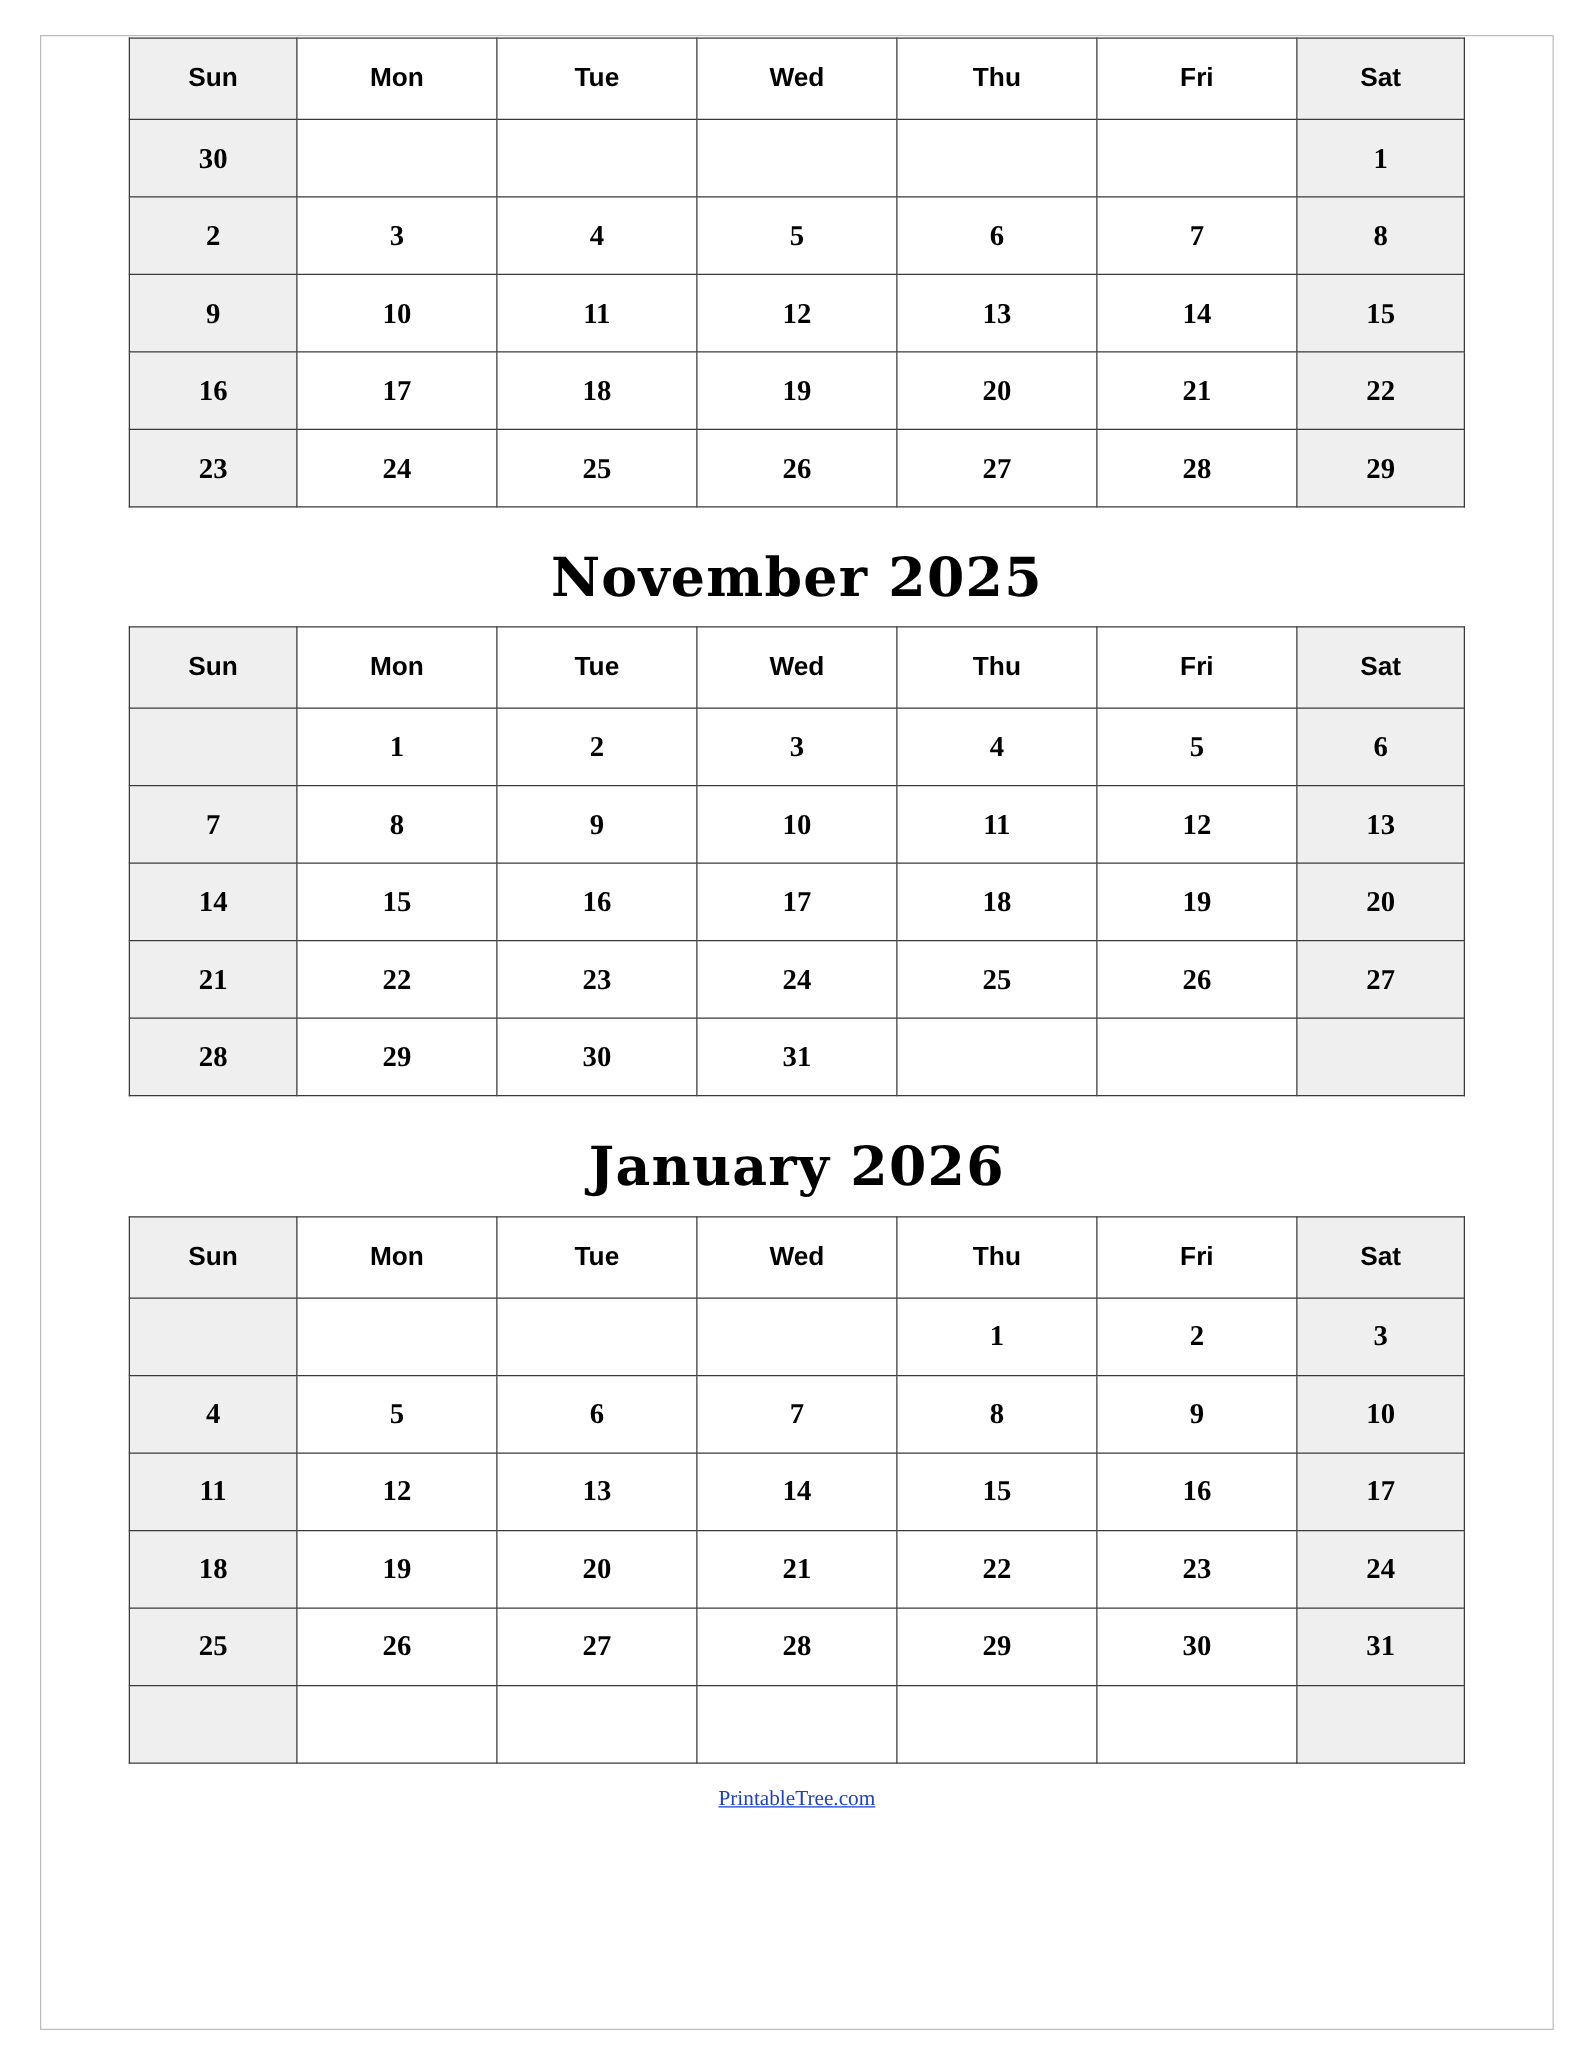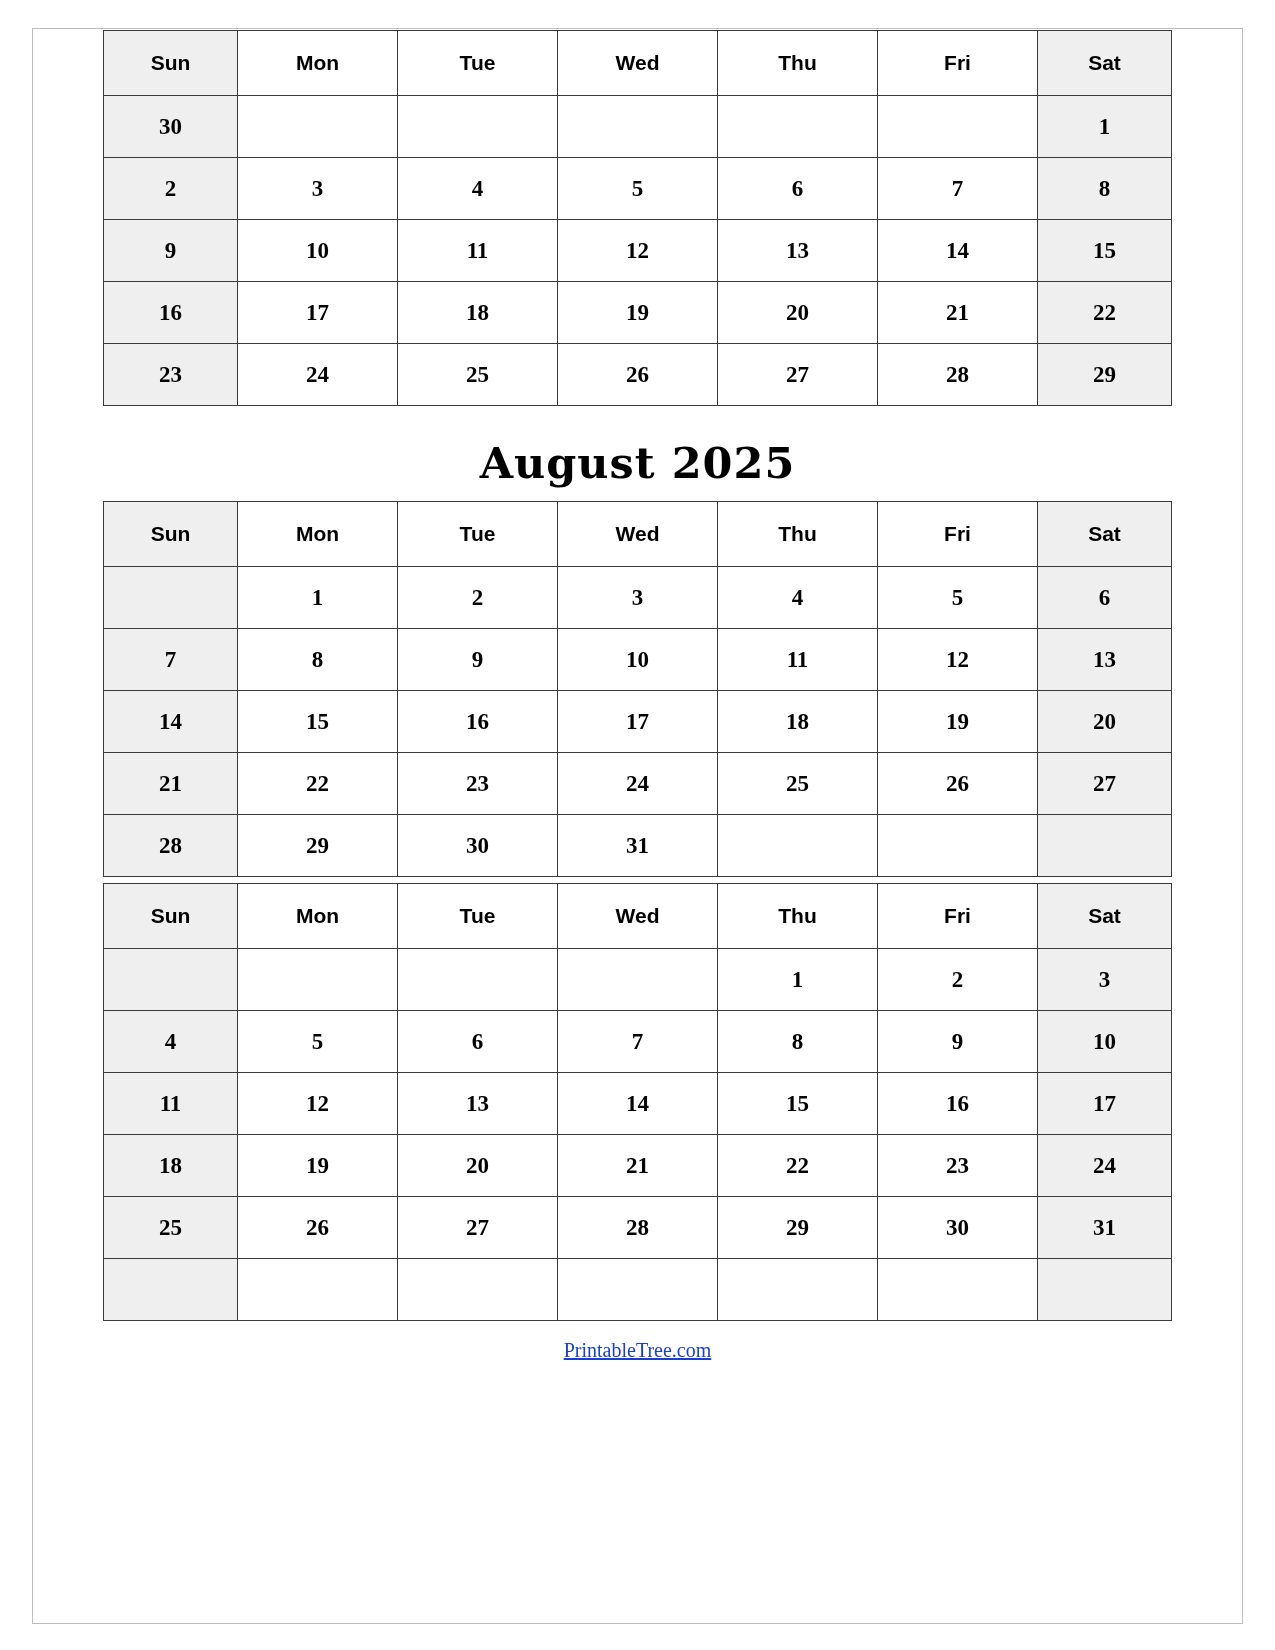--- a/index.html
+++ b/index.html
@@ -85,21 +85,21 @@
   }
   th.weekend { color: #c00000; }
   td.weekend { color: #c00000; }
 
   .footer {
     text-align: center;
     margin-top: 18px;
   }
   .footer a {
     font-family: "Liberation Serif", serif;
-    font-size: 20px;
+    font-size: 17px;
     color: #1a3fd0;
     text-decoration: underline;
   }
 </style>
 </head>
 <body>
 
 <div class="page">
   <div class="page-border"></div>
   <div class="content">
@@ -170,21 +170,21 @@
             <td>26</td>
             <td>27</td>
             <td>28</td>
             <td class="weekend">29</td>
           </tr>
         </tbody>
       </table>
     </div>
 
     <div class="month-block" id="month-1">
-      <div class="month-title">August 2025</div>
+      <div class="month-title">November 2025</div>
       <table class="cal">
         <colgroup>
           <col class="sun-col">
             <col class="mid-col">
             <col class="mid-col">
             <col class="mid-col">
             <col class="mid-col">
             <col class="mid-col">
             <col class="sat-col">
         </colgroup>
@@ -243,20 +243,21 @@
             <td>31</td>
             <td></td>
             <td></td>
             <td class="weekend"></td>
           </tr>
         </tbody>
       </table>
     </div>
 
     <div class="month-block" id="month-2">
+      <div class="month-title">January 2026</div>
       <table class="cal">
         <colgroup>
           <col class="sun-col">
             <col class="mid-col">
             <col class="mid-col">
             <col class="mid-col">
             <col class="mid-col">
             <col class="mid-col">
             <col class="sat-col">
         </colgroup>

